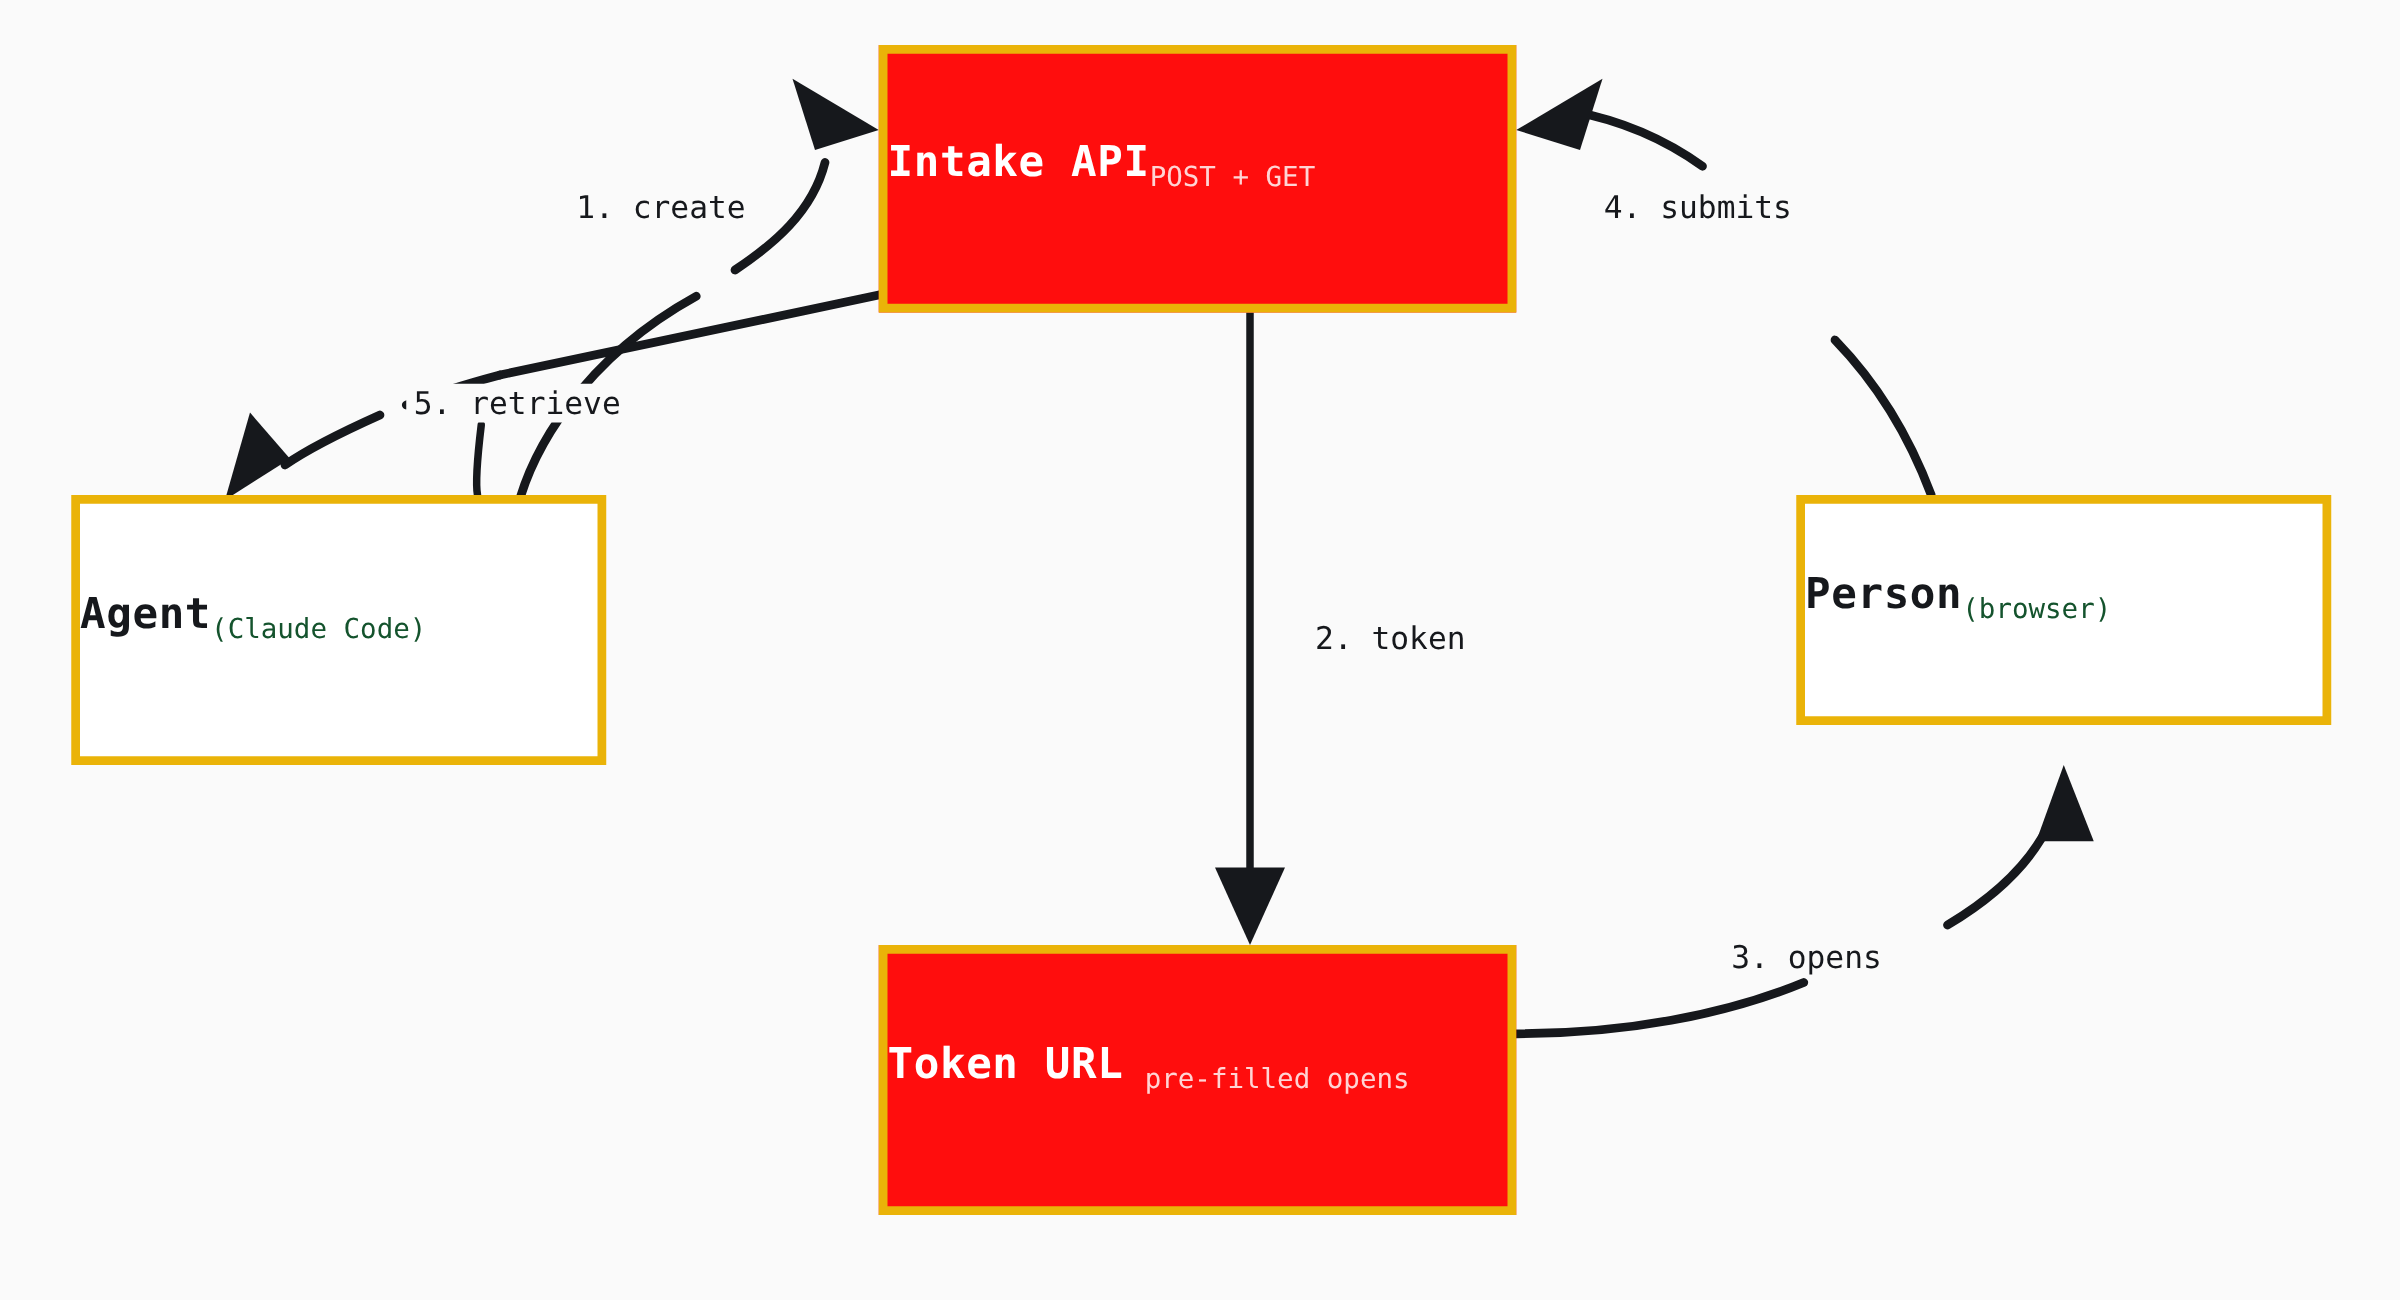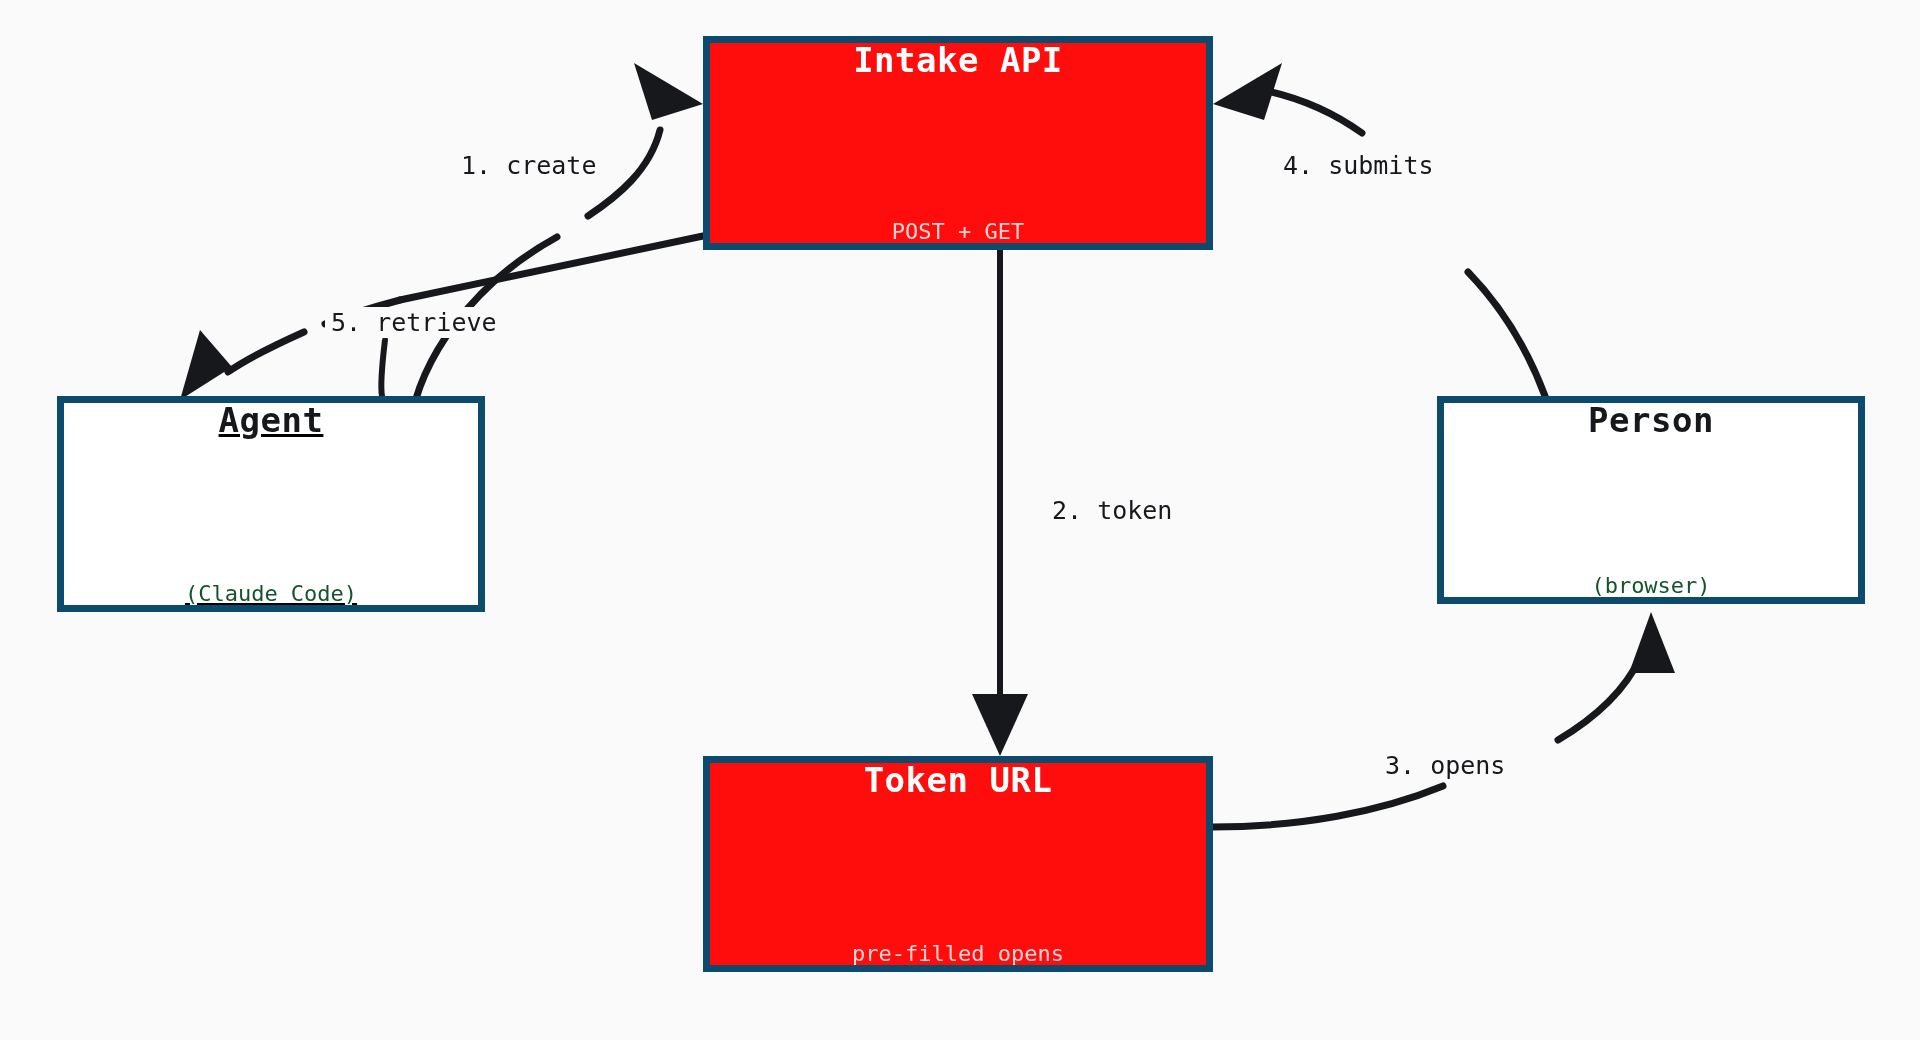--- a/index.html
+++ b/index.html
@@ -23,25 +23,25 @@
   #edges {
     position: absolute;
     top: 0;
     left: 0;
     width: 1920px;
     height: 1040px;
   }
   .node {
     position: absolute;
     box-sizing: border-box;
-    border: 7px solid #0c4a6e;
+    border: 7px solid #eab308;
     display: flex;
-    flex-direction: column;
+    flex-direction: row;
     align-items: center;
-    justify-content: space-between;
+    justify-content: flex-start;
     z-index: 5;
   }
   .node.red {
     background: #ff0d0d;
   }
   .node.white {
     background: #ffffff;
   }
   .node-title {
     font-family: "DejaVu Sans Mono", "Liberation Mono", monospace;
@@ -64,22 +64,22 @@
     line-height: 1;
   }
   .node.red .node-sub {
     color: #ffd4d4;
   }
   .node.white .node-sub {
     color: #14532d;
   }
 
   #node-intake-api { left: 703px;  top: 36px;  width: 510px; height: 214px; }
-  #node-agent      { left: 57px;   top: 396px; width: 428px; height: 216px; text-decoration: underline; }
-  #node-person     { left: 1437px; top: 396px; width: 428px; height: 208px; }
+  #node-agent      { left: 57px;   top: 396px; width: 428px; height: 216px; }
+  #node-person     { left: 1437px; top: 396px; width: 428px; height: 184px; }
   #node-token-url  { left: 703px;  top: 756px; width: 510px; height: 216px; gap: 17px; }
 
   .edge-label {
     position: absolute;
     font-family: "DejaVu Sans Mono", "Liberation Mono", monospace;
     font-size: 25px;
     color: #16181c;
     white-space: nowrap;
     line-height: 1;
     z-index: 6;

